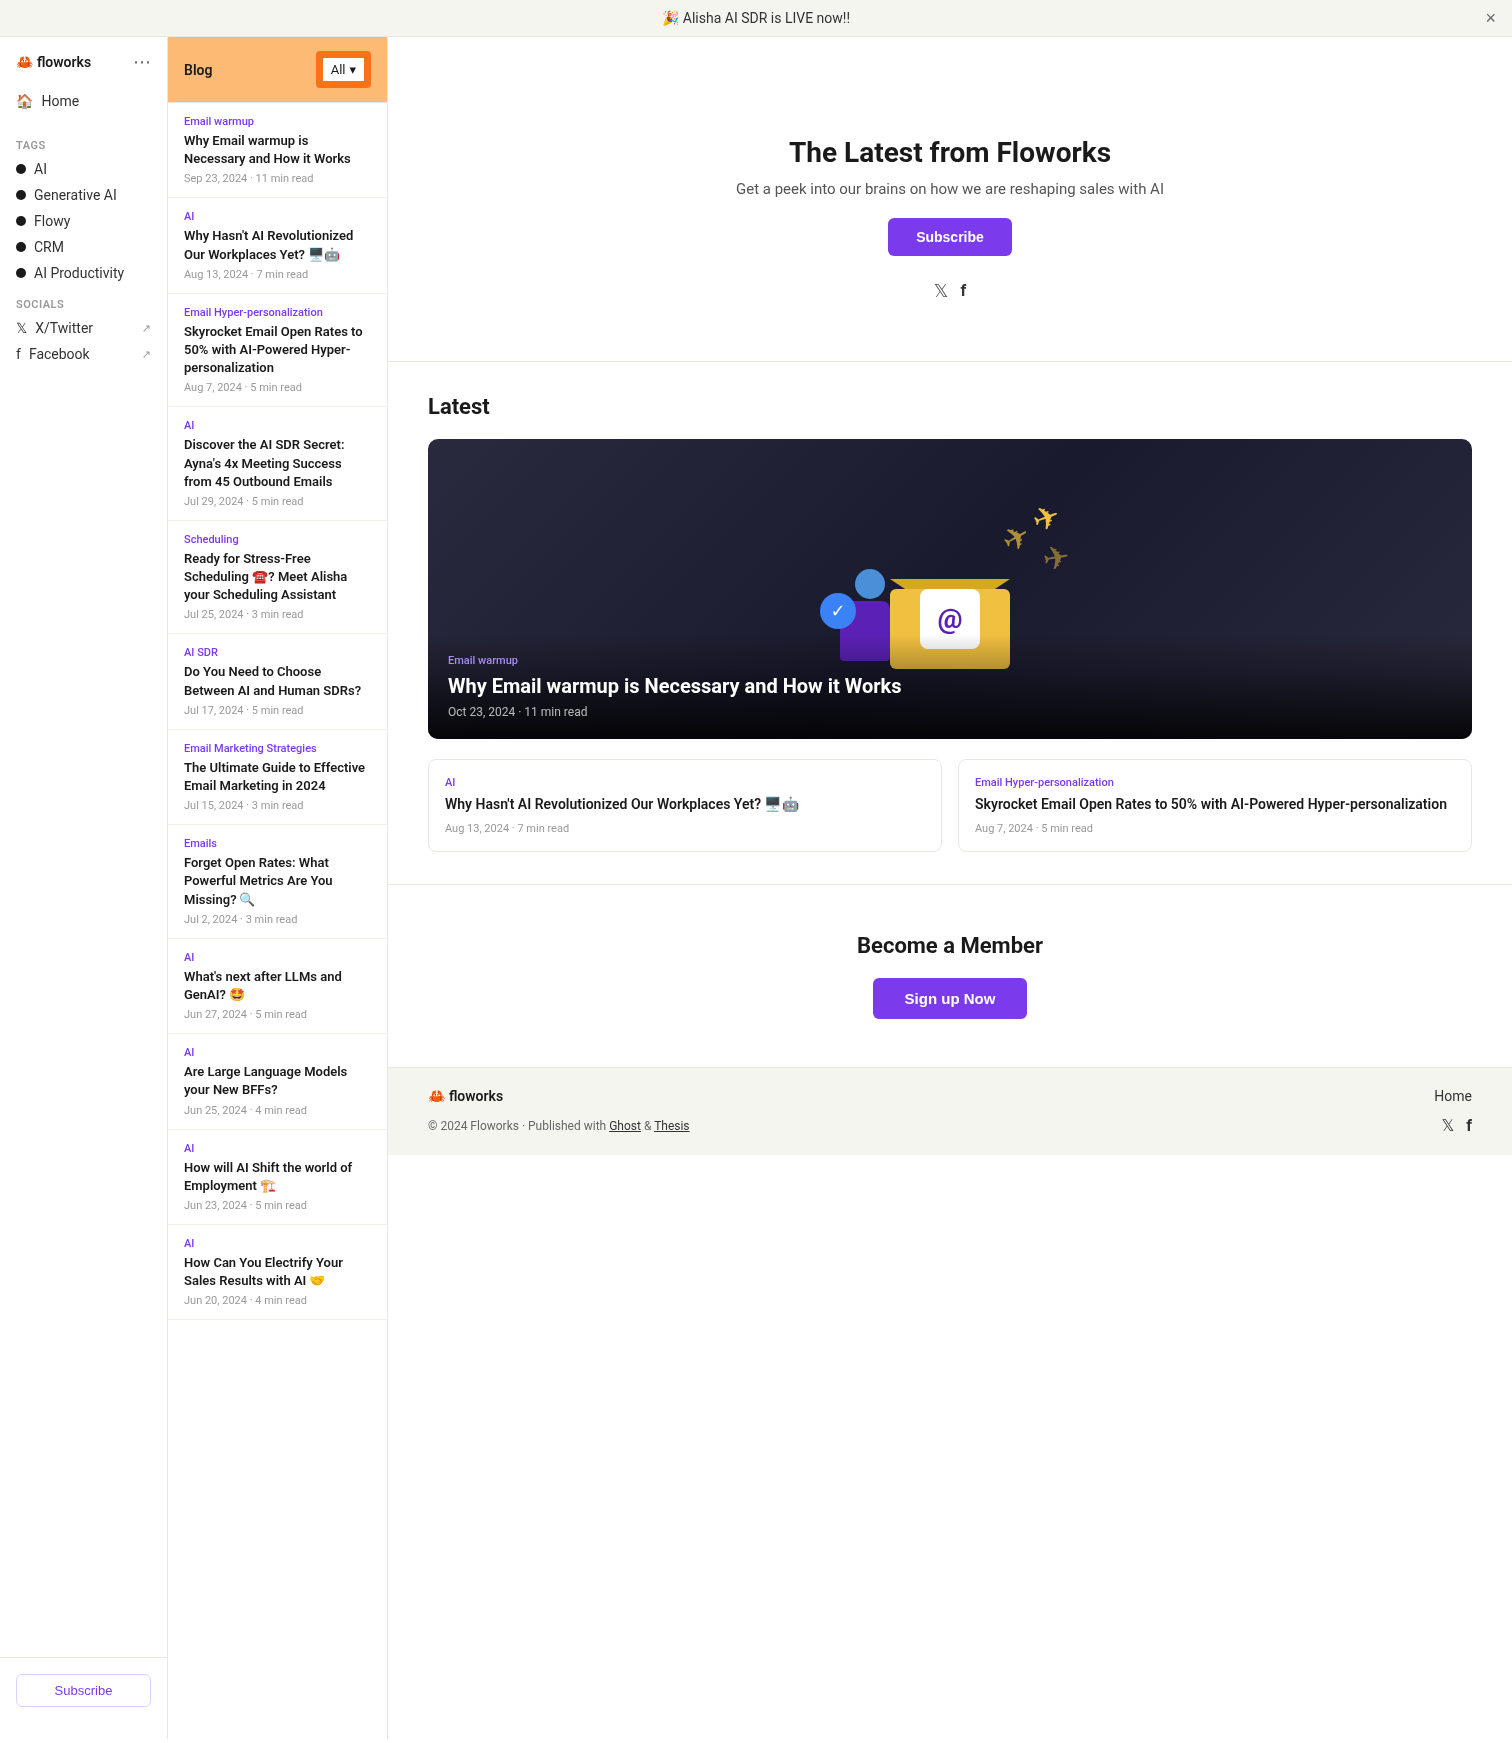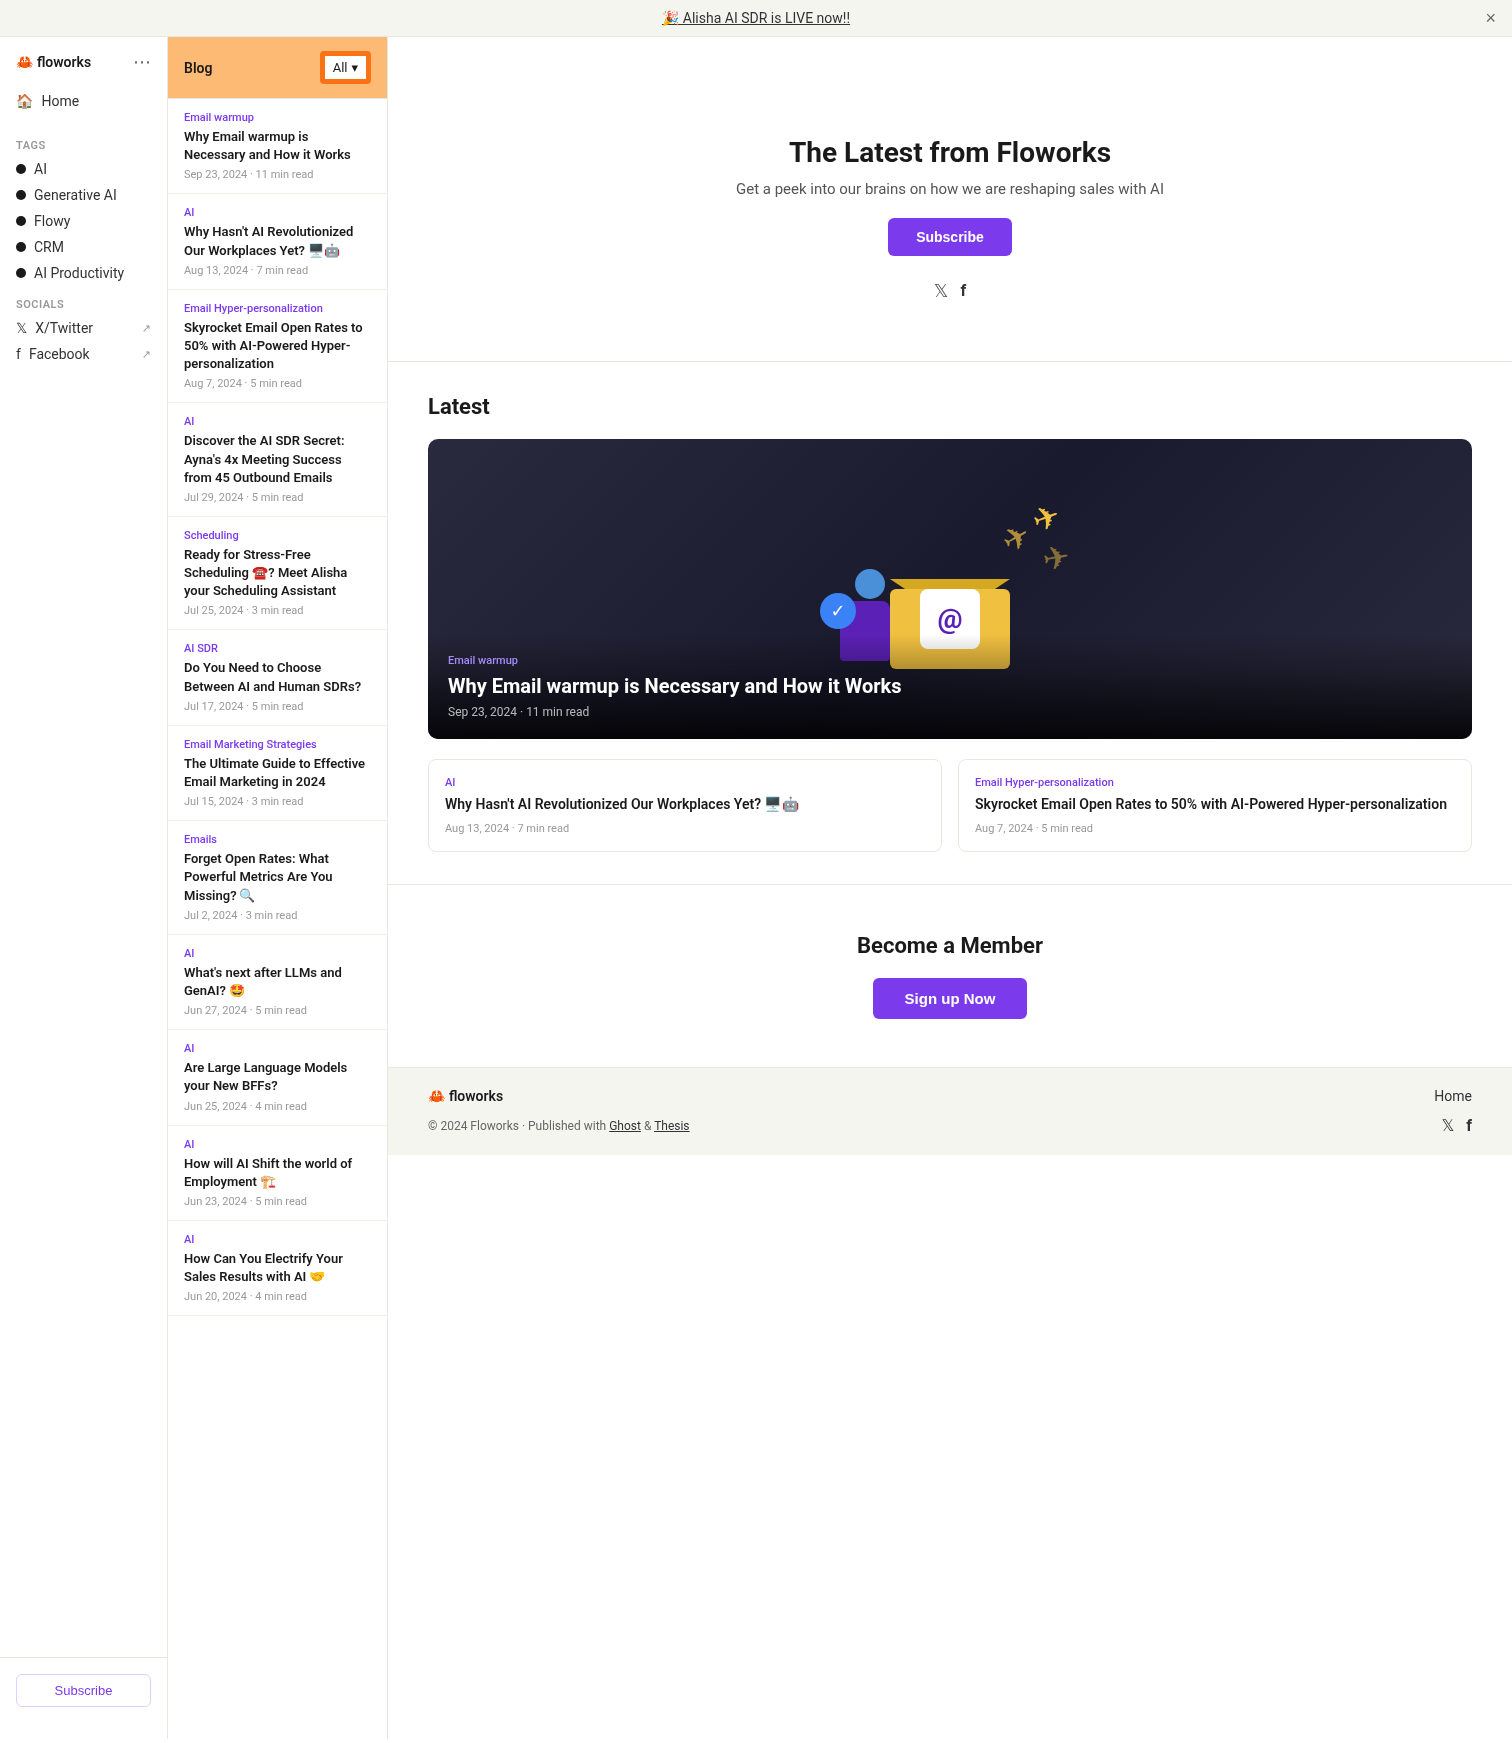--- a/index.html
+++ b/index.html
@@ -7,21 +7,20 @@
 
     
     .top-banner {
       background: #f5f5f0;
       text-align: center;
       padding: 10px 16px;
       font-size: 14px;
       color: #333;
       position: relative;
       border-bottom: 1px solid #e8e8e0;
-      text-decoration: underline;
     }
     .top-banner .close-btn {
       position: absolute;
       right: 16px;
       top: 50%;
       transform: translateY(-50%);
       background: none;
       border: none;
       cursor: pointer;
       font-size: 18px;
@@ -158,21 +157,21 @@
       z-index: 10;
     }
     .blog-panel-title {
       font-size: 14px;
       font-weight: 600;
     }
     .filter-select {
       display: flex;
       align-items: flex-start;
       gap: 4px;
-      border: 5px solid #f97316;
+      border: 7px solid #f97316;
       border-radius: 4px;
       padding: 4px 8px;
       font-size: 13px;
       cursor: pointer;
       background: #fff;
     }
     .blog-post-item {
       padding: 12px 16px;
       border-bottom: 1px solid #f0f0ea;
       cursor: pointer;
@@ -665,21 +664,21 @@
               <div class="envelope-flap"></div>
               <div class="envelope-body"></div>
               <div class="envelope-at">@</div>
             </div>
           </div>
         </div>
         <div class="featured-overlay">
           <div class="featured-tag">Email warmup</div>
           <div class="featured-title">Why Email warmup is Necessary and How it Works</div>
           <div class="featured-meta">
-            <span>Sep 23, 2024</span>
+            <span>Oct 23, 2024</span>
             <span> · </span>
             <span>11 min read</span>
           </div>
         </div>
       </div>
 
       <div class="sub-posts-grid">
         <div class="sub-post-card">
           <div class="sub-post-tag">AI</div>
           <div class="sub-post-title">Why Hasn't AI Revolutionized Our Workplaces Yet? 🖥️🤖</div>

